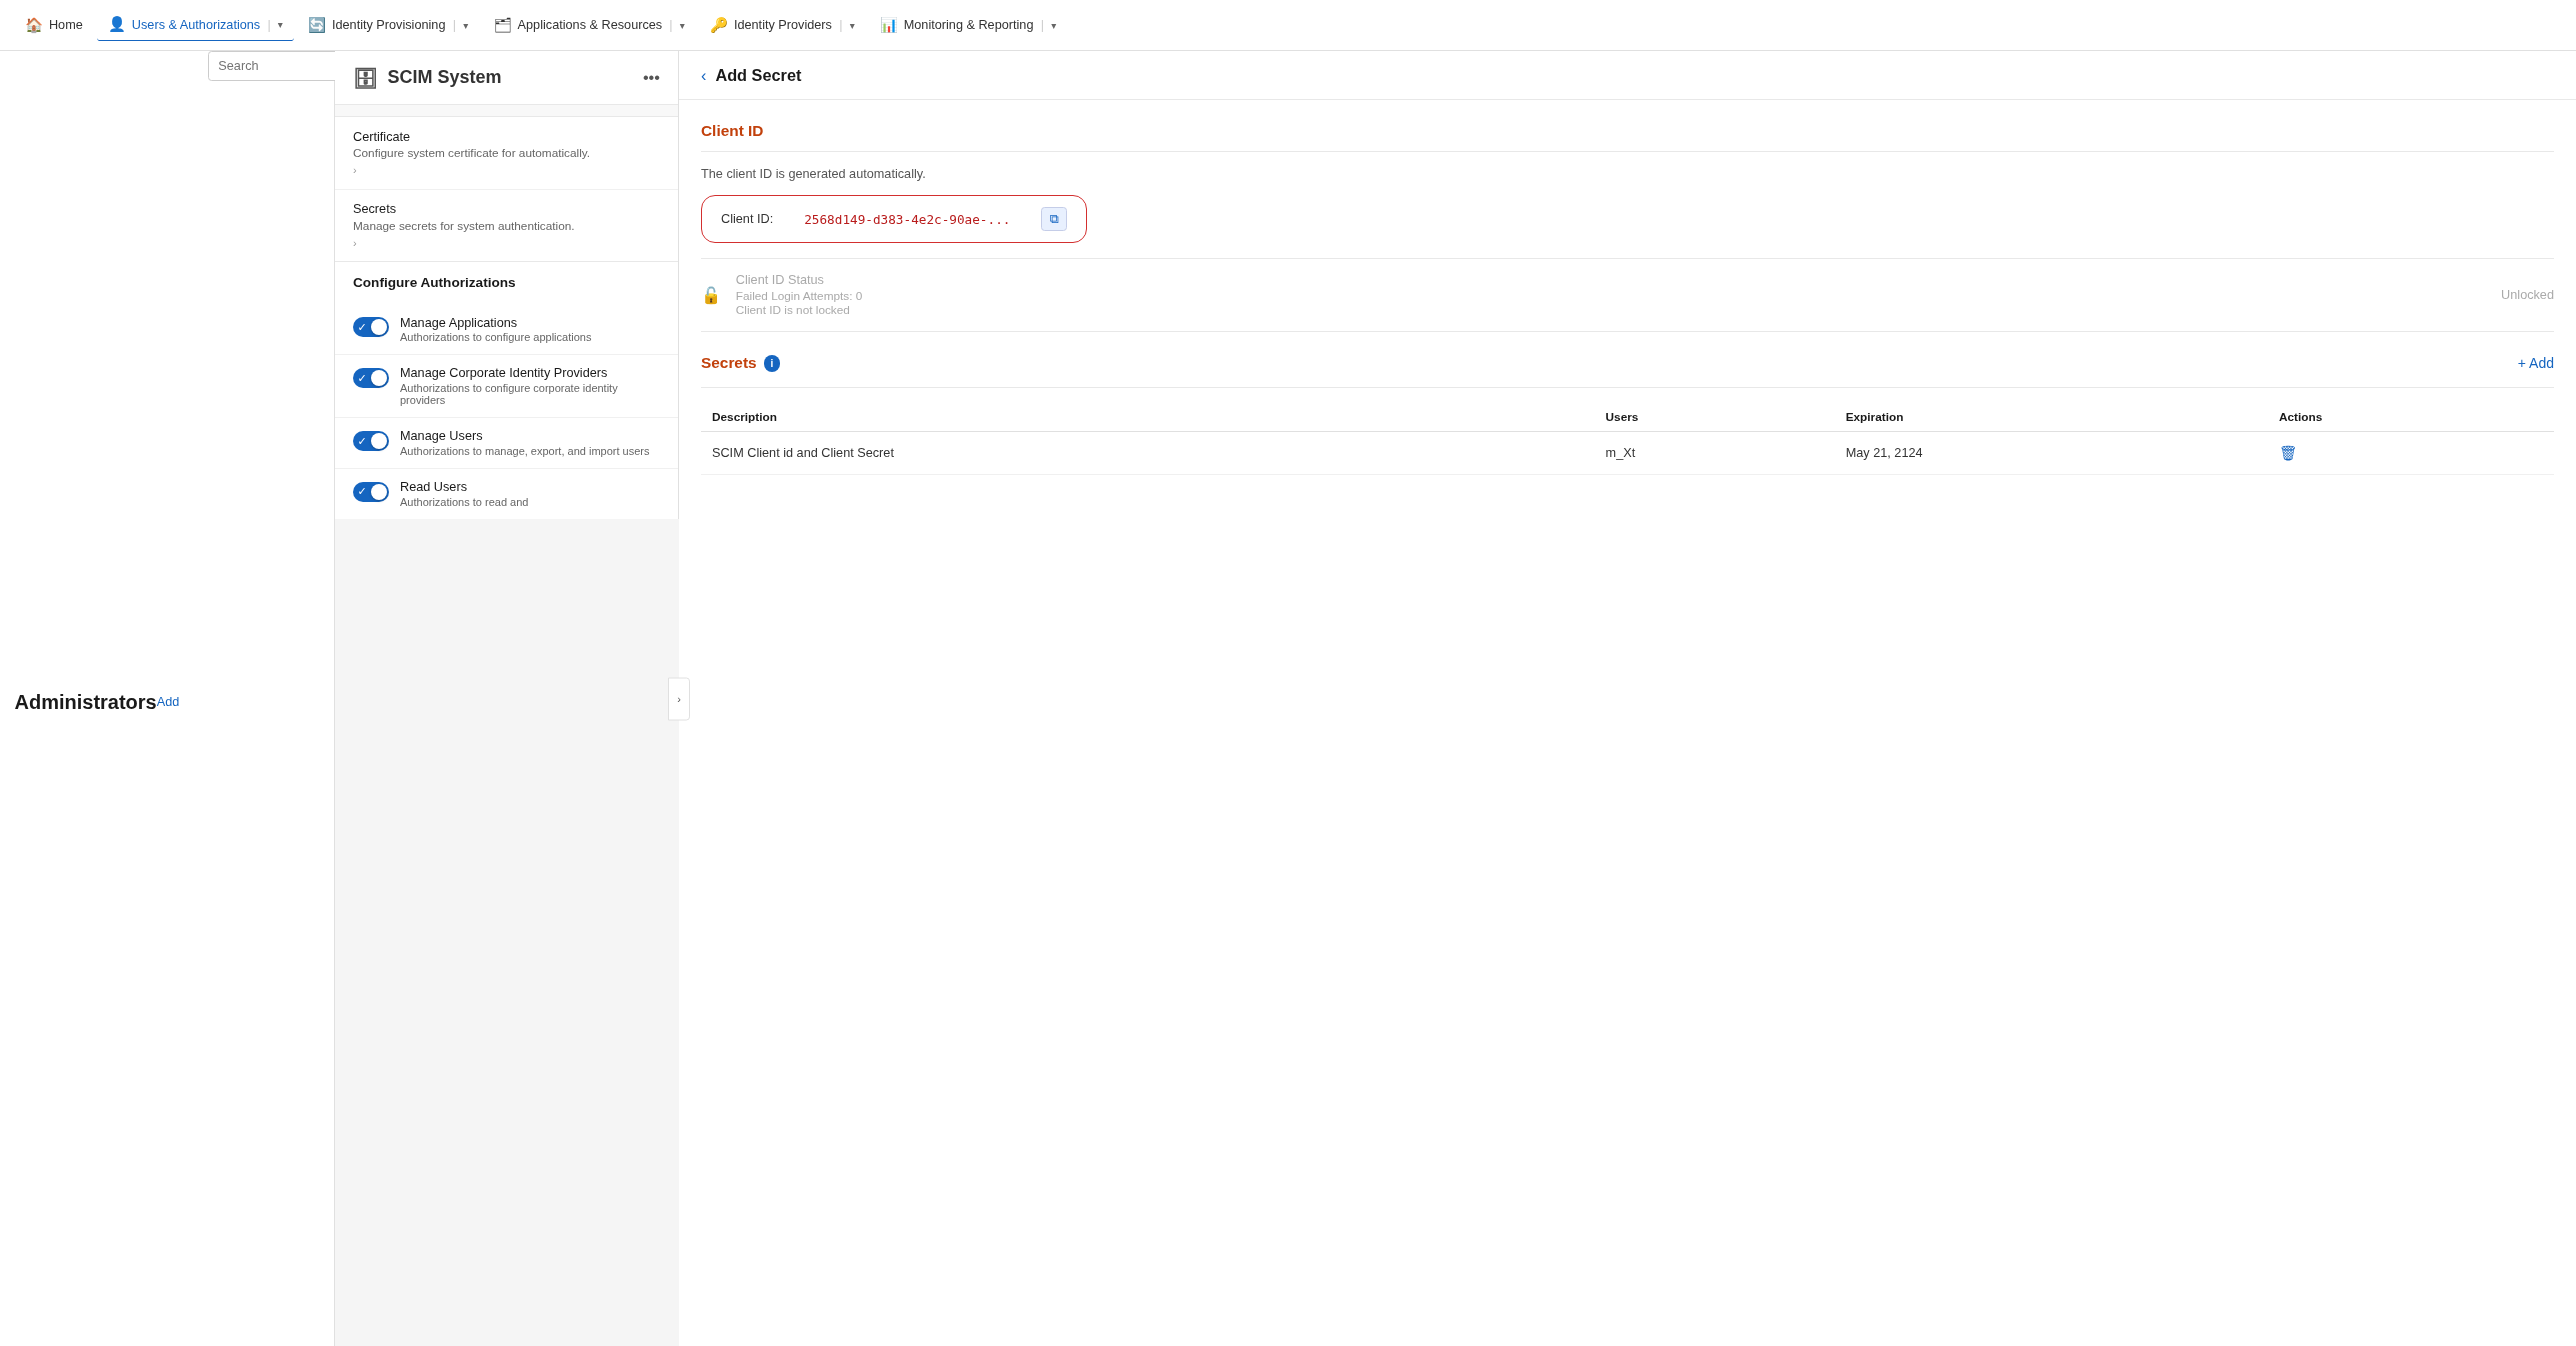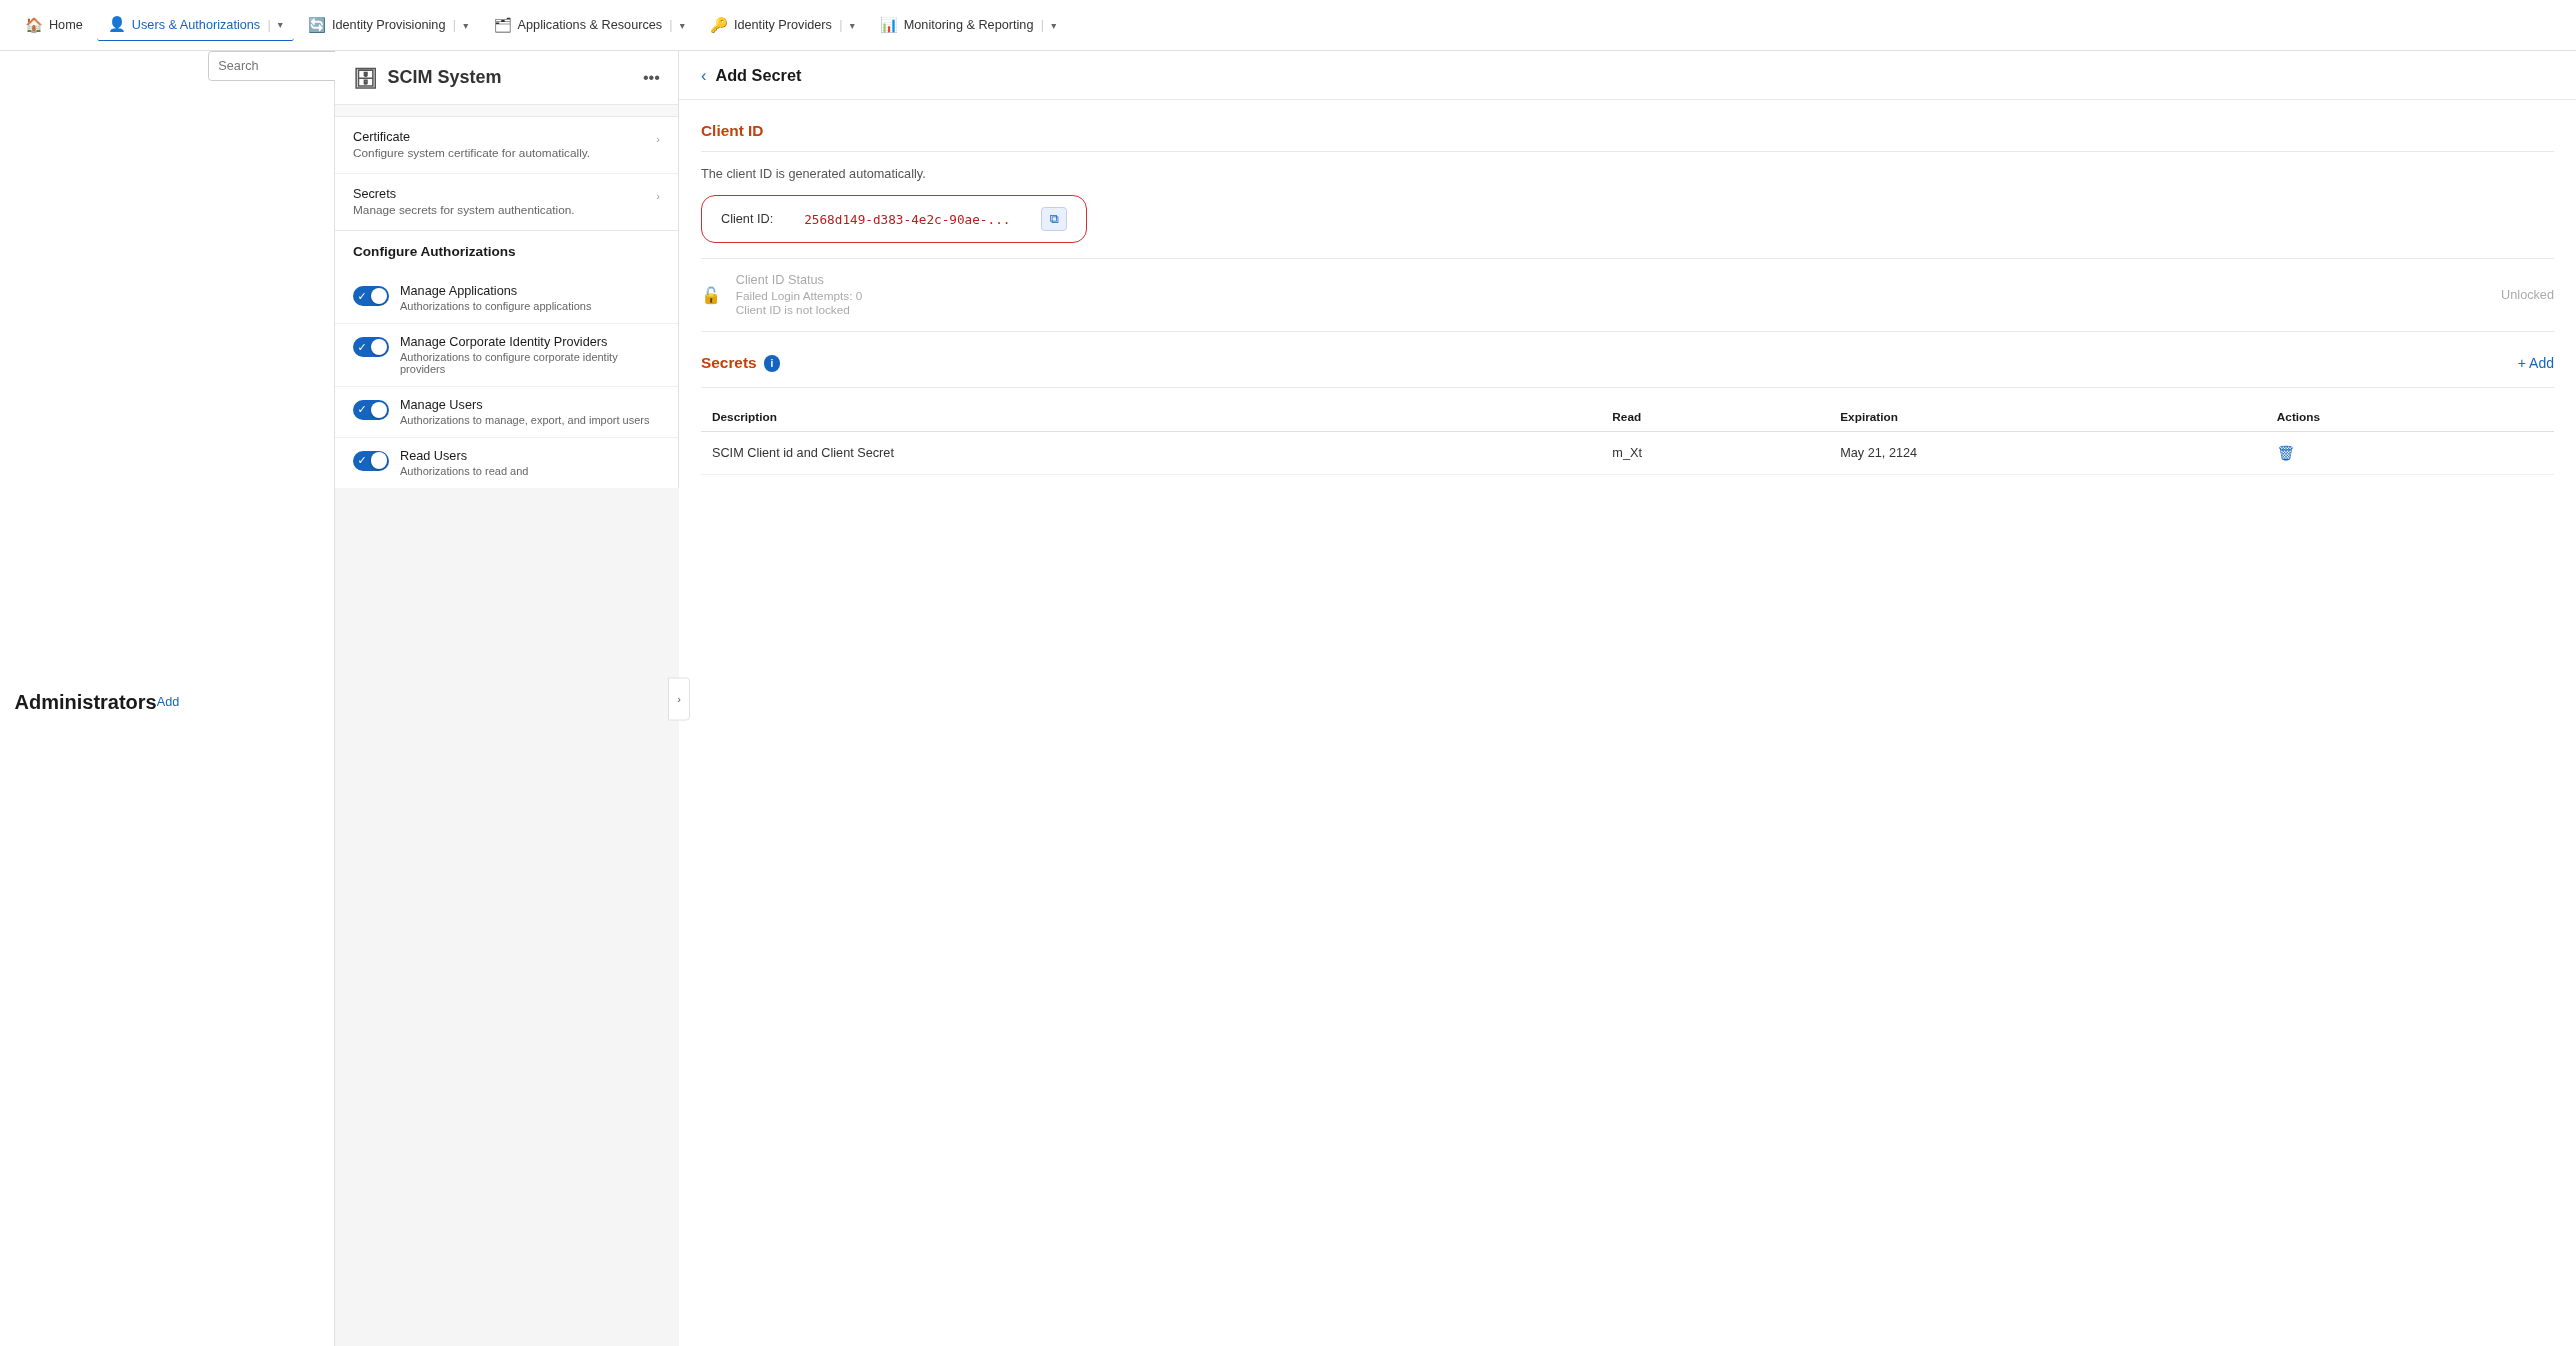--- a/index.html
+++ b/index.html
@@ -139,20 +139,21 @@
       border-top: 0.9px solid #e8e8e8;
       border-bottom: 0.9px solid #e8e8e8;
     }
     .middle-section-item {
       padding: 12.7px 18px;
       border-bottom: 0.9px solid #f0f0f0;
       cursor: pointer;
       display: flex;
       justify-content: space-between;
       align-items: flex-start;
+      flex-direction: column;
     }
     .middle-section-item:last-child { border-bottom: none; }
     .section-item-content { flex: 1; }
     .section-item-title { font-size: 12.7px; font-weight: 500; color: #1a1a1a; margin-bottom: 2.7px; }
     .section-item-desc { font-size: 11.8px; color: #666; }
     .section-item-arrow { color: #999; font-size: 11px; margin-top: 3.6px; }
     .configure-auth-title { font-size: 13.6px; font-weight: 700; color: #1a1a1a; margin-bottom: 11px; }
 
     .auth-item {
       display: flex;
@@ -535,21 +536,21 @@
             <span class="section-heading" style="margin-bottom:0;">Secrets</span>
             <span class="info-icon">i</span>
           </div>
           <span class="add-secret-btn">+ Add</span>
         </div>
         <hr class="section-divider">
         <table class="secrets-table">
           <thead>
             <tr>
               <th>Description</th>
-              <th>Read</th>
+              <th>Users</th>
               <th>Expiration</th>
               <th>Actions</th>
             </tr>
           </thead>
           <tbody>
             <tr class="table-row">
               <td>SCIM Client id and Client Secret</td>
               <td>m_Xt</td>
               <td>May 21, 2124</td>
               <td>

